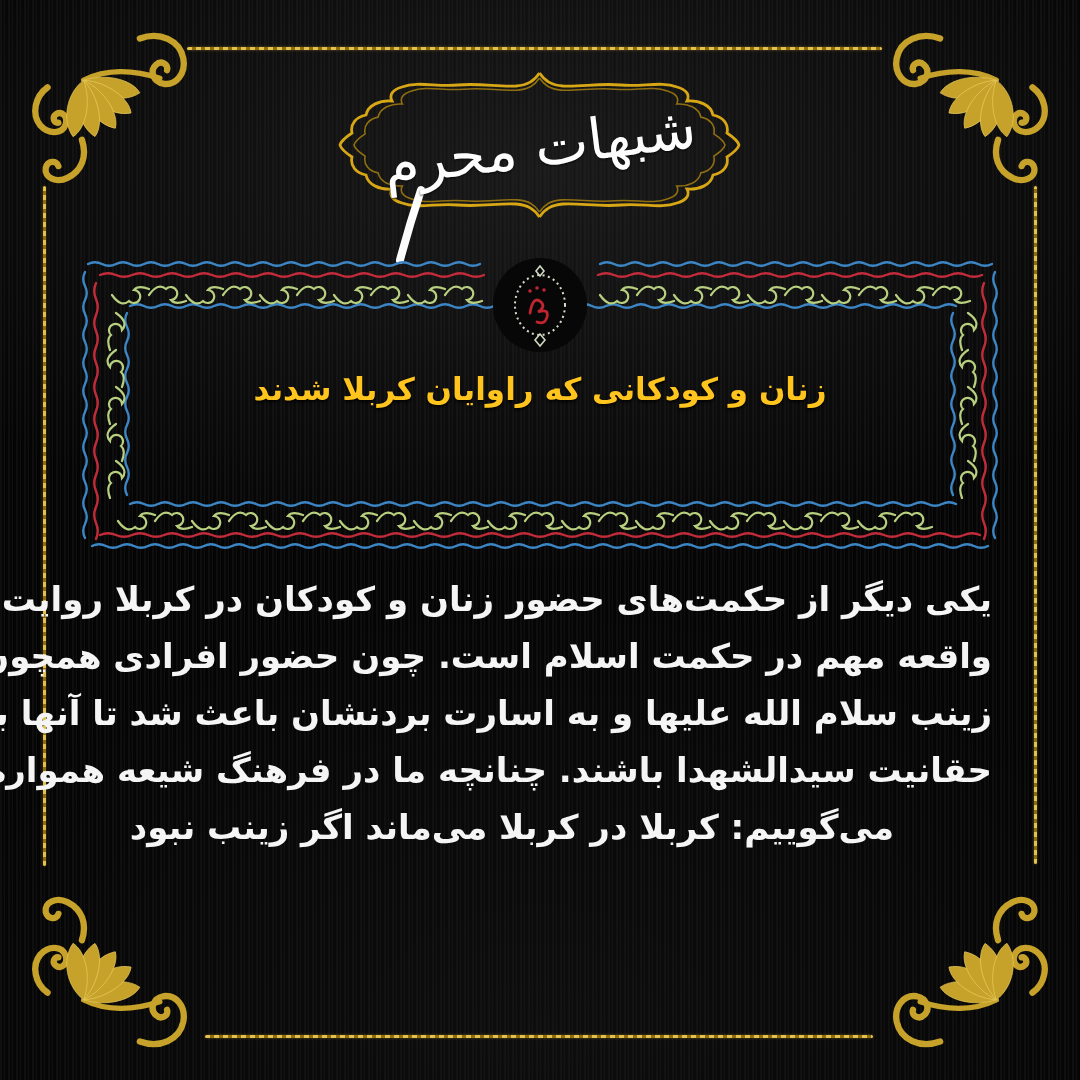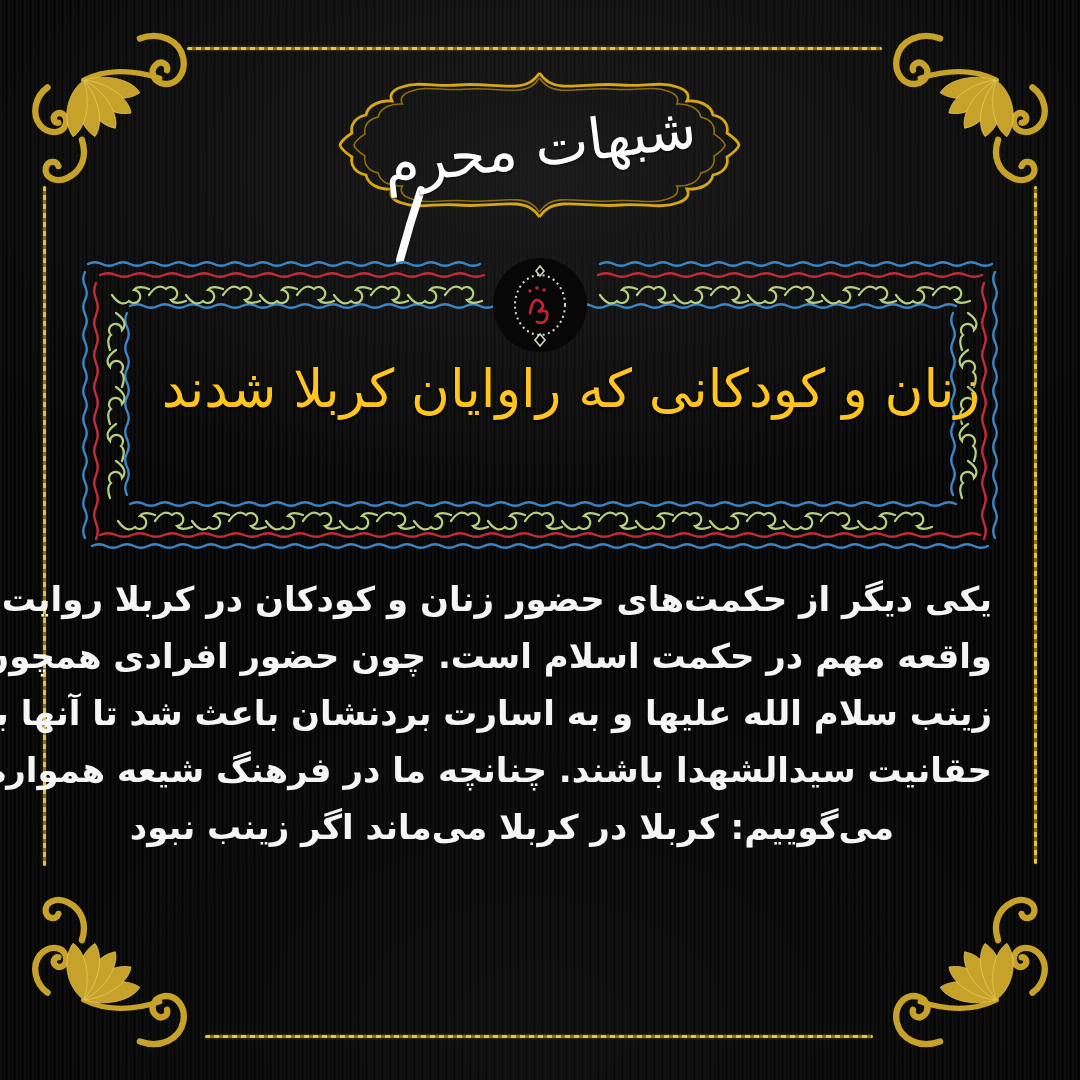--- a/index.html
+++ b/index.html
@@ -45,21 +45,21 @@
   .wave-red{fill:none;stroke:var(--em-red,#c22c3a);stroke-width:2.4;stroke-linecap:round;}
   .scroll-green{fill:none;stroke:var(--em-green,#b7cf7e);stroke-width:2.2;stroke-linecap:round;}
   .med-back{fill:#070707;}
   .med-wreath{fill:none;stroke:#d5ddc6;stroke-width:2;stroke-dasharray:2 3.5;}
   .med-red{fill:none;stroke:var(--med-red,#c0252f);stroke-width:2.8;stroke-linecap:round;}
   .med-dot{fill:var(--med-red,#c0252f);}
   .med-pendant{fill:none;stroke:#cfd8c0;stroke-width:1.6;}
   
   .frame-title{
     position:absolute;left:100px;top:358px;width:880px;height:62px;
-    line-height:62px;font-weight:normal;font-size:53px;
+    text-align:center;line-height:62px;font-weight:bold;font-size:31px;
     color:var(--title-yellow,#ffc41d);text-shadow:0 2px 3px rgba(0,0,0,.8);
   }
   
   .body-text{
     position:absolute;left:88px;top:571px;width:904px;
     direction:rtl;color:var(--body-color,#f5f5f5);font-weight:bold;font-size:34px;
   }
   .body-line{
     height:57px;line-height:57px;white-space:nowrap;
     text-align:justify;text-align-last:justify;text-justify:inter-word;

